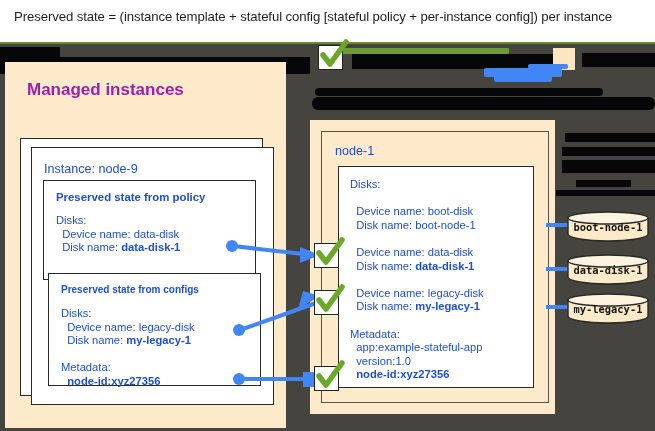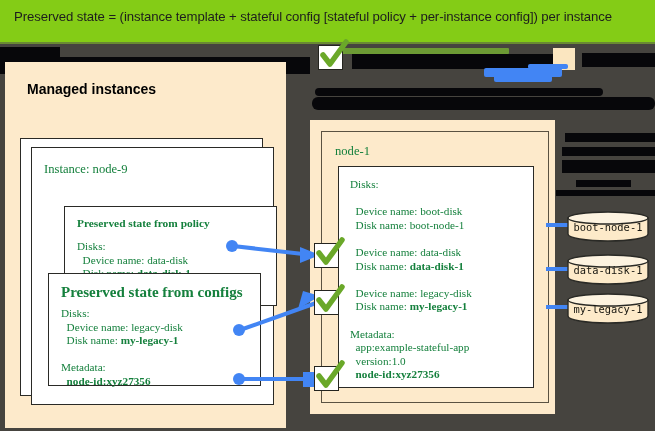--- a/index.html
+++ b/index.html
@@ -8,21 +8,21 @@
     background:#46443f;
     font-family:"Liberation Sans",sans-serif;
     overflow:hidden;
     position:relative;
   }
   #stage{position:absolute;left:0;top:0;width:655px;height:431px;overflow:hidden;}
 
   
   .header{
     position:absolute;left:0;top:0;width:655px;height:44px;
-    background:#84cc16;
+    background:#ffffff;
     border-bottom:2px solid #6a8a33;
     box-sizing:border-box;
   }
   .header .htext{
     position:absolute;left:14px;top:9px;
     font-size:13.2px;color:#1d1d1d;white-space:nowrap;
     letter-spacing:-0.1px;
   }
 
   
@@ -42,71 +42,71 @@
     position:absolute;left:5px;top:62px;width:281px;height:366px;
     background:#fdeacb;
   }
   .panel-right{
     position:absolute;left:310px;top:120px;width:245px;height:294px;
     background:#fdeacb;
   }
 
   .panel-left .ptitle{
     position:absolute;left:22px;top:20px;
-    font-size:14px;line-height:15.5px;color:#000000;
+    font-size:17px;line-height:15.5px;color:#a21caf;
     white-space:nowrap;
   }
   .ptitle b{font-weight:bold;}
 
   
   .card{
     position:absolute;background:#ffffff;border:1.2px solid #2a2a26;
     box-sizing:border-box;
   }
   .card-shadowback{
     position:absolute;background:#ffffff;border:1.2px solid #2a2a26;
     box-sizing:border-box;
   }
   .mono{
-    font-family:Liberation Serif, serif;
-    color:#15803d;white-space:pre;
+    font-family:Liberation Sans, sans-serif;
+    color:#1d4ed8;white-space:pre;
   }
   .mono b{font-weight:bold;}
 
   
   #instance-back{left:20px;top:138px;width:243px;height:258px;}
   #instance-card{left:31px;top:147px;width:243px;height:258px;}
   #instance-title{position:absolute;left:12px;top:14px;font-size:12.6px;}
 
-  #policy-card{left:64px;top:180px;width:213px;height:100px;margin-top:26px;}
+  #policy-card{left:43px;top:180px;width:213px;height:100px;}
   #policy-title{position:absolute;left:12px;top:10px;font-size:11.4px;font-weight:bold;}
   #policy-body{position:absolute;left:12px;top:33px;font-size:11.2px;line-height:13.6px;}
 
   #configs-card{left:48px;top:273px;width:213px;height:113px;}
-  #configs-title{position:absolute;left:12px;top:10px;font-size:15px;font-weight:bold;}
+  #configs-title{position:absolute;left:12px;top:10px;font-size:10px;font-weight:bold;}
   #configs-body{position:absolute;left:12px;top:33px;font-size:11.2px;line-height:13.6px;}
 
   
   #node-card{left:321px;top:131px;width:228px;height:272px;background:#fdeacb;border:1.2px solid #5a5242;}
   #node-title{position:absolute;left:13px;top:12px;font-size:12.6px;}
   #node-inner{left:338px;top:166px;width:196px;height:222px;}
   #node-body{position:absolute;left:11px;top:11px;font-size:11.2px;line-height:13.6px;}
 
   
   svg.conn{position:absolute;left:0;top:0;width:655px;height:431px;overflow:visible;}
 
   
   .checkbox{
     position:absolute;width:25px;height:25px;
     background:#ffffff;border:1.4px solid #24241f;box-sizing:border-box;
   }
   .checkbox svg{position:absolute;left:-3px;top:-7px;}
 
   
-  .disk{position:absolute;width:84px;height:32px;}
+  .disk{position:absolute;width:84px;height:32px;font-weight:bold;}
   .disk .dlabel{
     position:absolute;left:0;top:11px;width:84px;text-align:center;
     font-family:"DejaVu Sans Mono","Liberation Mono",monospace;
     font-size:10.4px;color:#16150f;
   }
   .bluelink{position:absolute;height:4px;background:#4285f4;}
 </style>
 </head>
 <body>
 

